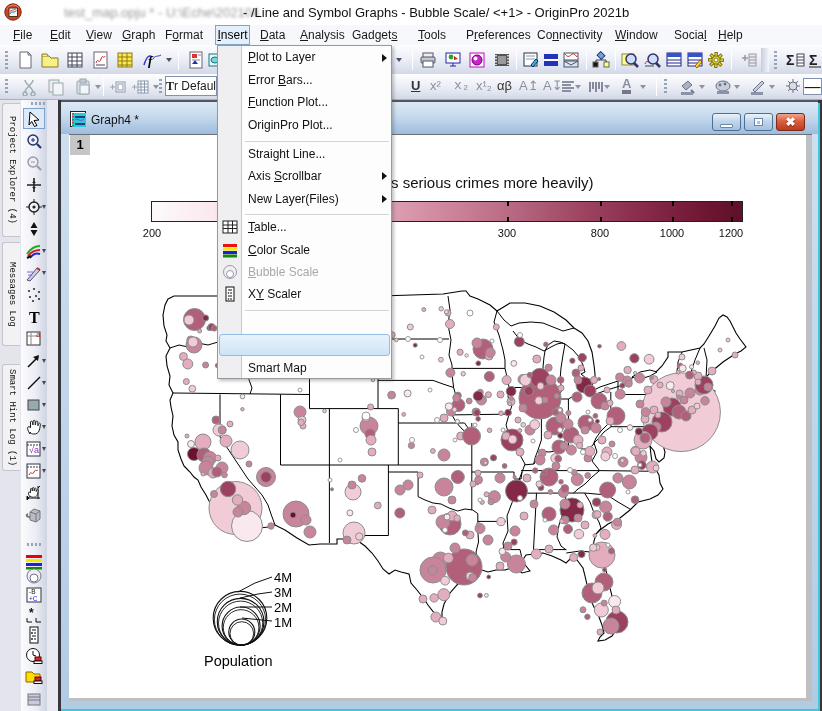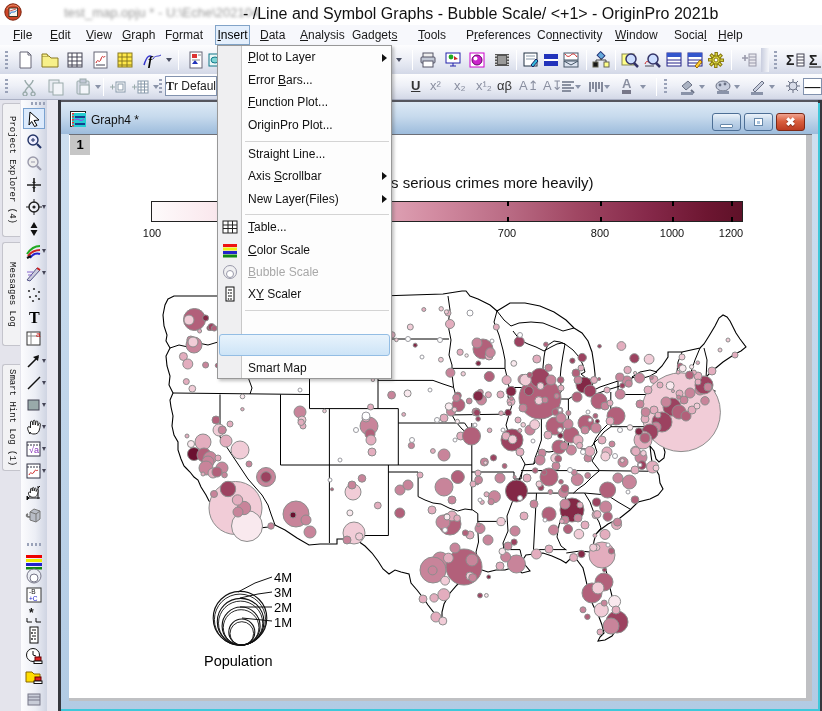--- a/index.html
+++ b/index.html
@@ -1,17 +1,17 @@
 <!DOCTYPE html>
 <html><head><meta charset="utf-8"><style>
 *{margin:0;padding:0;box-sizing:border-box}
 html,body{width:822px;height:711px;overflow:hidden;font-family:"Liberation Sans",sans-serif;background:#fff;position:relative}
 .abs{position:absolute}
 #titlebar{left:0;top:0;width:822px;height:25px;background:#fff;}
-#titletext{left:243px;top:5px;font-size:16px;color:#111}
+#titletext{left:243px;top:5px;font-size:13px;color:#111}
 #blurtext{left:64px;top:5px;font-size:13px;color:#9a9a9a;filter:blur(1.6px)}
 #menubar{left:0;top:25px;width:822px;height:20px;background:#f7f8fc}
 .mi{position:absolute;top:1px;font-size:12px;color:#1a1a1a;height:18px;line-height:18px}
 #insbtn{left:215px;top:0px;width:35px;height:20px;background:#e4effc;border:1px solid #82a4c8;text-align:center;line-height:18px;font-size:12px}
 .tbar{left:0;width:822px;background:linear-gradient(180deg,#fdfdfe,#eef0f7 45%,#e0e4ef 75%,#d3d8e7);}
 #tb1{top:45px;height:29px}
 #tb2{top:74px;height:26px;border-bottom:1px solid #aab0c4}
 .grip{position:absolute;width:3px;background:repeating-linear-gradient(180deg,#9aa2b8 0 2px,transparent 2px 4px)}
 .sep{position:absolute;width:1px;background:#b4bacc;border-right:1px solid #fff}
 .ic{position:absolute;width:18px;height:18px}
@@ -240,21 +240,21 @@
     <svg width="18" height="18" viewBox="0 0 18 18" style="position:absolute;left:131px;top:4px">
       <path d="M1 9h5M3.5 6.5v5" stroke="#9aa"></path>
       <rect x="7" y="3" width="10" height="12" fill="#fff" stroke="#89a"></rect>
       <path d="M7 6h10M7 9h10M7 12h10M10 3v12M13.5 3v12" stroke="#89a"></path>
     </svg>
     <div class="dropa" style="left:153px;top:11px;border-top-color:#8a93a8"></div>
     <div class="grip" style="left:159px;top:5px;height:16px"></div>
     <div id="fontbox" class="abs"><b style="font-family:Liberation Serif">T</b>r Default: A</div>
     <div class="gtx" style="left:411px;top:4px;text-decoration:underline;font-weight:bold;color:#333">U</div>
     <div class="gtx" style="left:430px;top:4px;">x²</div>
-    <div class="gtx" style="left:454px;top:4px;">x₂</div>
+    <div class="gtx" style="left:454px;top:4px;font-family:Liberation Mono, monospace;">x₂</div>
     <div class="gtx" style="left:476px;top:4px;">x¹₂</div>
     <div class="gtx" style="left:497px;top:4px;color:#333">αβ</div>
     <div class="gtx" style="left:519px;top:4px;">A↥</div>
     <div class="gtx" style="left:543px;top:4px;">A↧</div>
     <svg width="18" height="18" viewBox="0 0 18 18" style="position:absolute;left:560px;top:4px">
       <path d="M2 4h12M2 7h9M2 10h12M2 13h9" stroke="#6a7184" stroke-width="1.6"></path>
     </svg>
     <div class="dropa" style="left:575px;top:11px;border-top-color:#8a93a8"></div>
     <svg width="18" height="18" viewBox="0 0 18 18" style="position:absolute;left:588px;top:4px">
       <path d="M2 4v10M5 4v7M8 4v10M11 4v7M14 4v10" stroke="#6a7184" stroke-width="1.6"></path>
@@ -462,22 +462,22 @@
 <div id="gtitle" class="abs">s serious crimes more heavily)</div>
 <div id="cbar" class="abs"></div>
 <div class="ctick abs" style="left:507px;top:201px"></div>
 <div class="ctick abs" style="left:507px;top:217px"></div>
 <div class="ctick abs" style="left:600px;top:201px"></div>
 <div class="ctick abs" style="left:600px;top:217px"></div>
 <div class="ctick abs" style="left:672px;top:201px"></div>
 <div class="ctick abs" style="left:672px;top:217px"></div>
 <div class="ctick abs" style="left:731px;top:201px"></div>
 <div class="ctick abs" style="left:731px;top:217px"></div>
-<div class="clab abs" style="left:152px">100</div>
-<div class="clab abs" style="left:507px">700</div>
+<div class="clab abs" style="left:152px">200</div>
+<div class="clab abs" style="left:507px">300</div>
 <div class="clab abs" style="left:600px">800</div>
 <div class="clab abs" style="left:672px">1000</div>
 <div class="clab abs" style="left:731px">1200</div>
 <svg class="abs" style="left:69px;top:135px" width="737" height="563" viewBox="69 135 737 563">
     <path d="M168 299 L174 296 L380 296 L443 294 L462 291 L466 291 L470 296 L478 299 L490 305 L497 311 L510 303 L525 303 L540 306 L554 312 L566 320 L574 328 L582 333 L588 341 L592 352 L594 365 L595 374 L595 380 L589 390 L592 393 L605 388 L618 383 L629 381 L633 377 L645 373 L656 372 L662 366 L668 357 L668 352 L682 352 L700 348 L704 344 L709 336 L715 326 L719 318 L723 315 L727 317 L730 321 L733 327 L736 333 L740 339 L746 347 L741 351 L735 354 L729 358 L723 362 L717 367 L712 371 L708 375 L705 379 L703 381 L707 386 L712 390 L715 391 L712 396 L706 396 L699 399 L691 401 L684 404 L678 407 L675 410 L680 410 L690 407 L699 404 L701 407 L690 412 L680 414 L675 413 L671 419 L668 427 L666 434 L666 438 L662 437 L660 441 L663 445 L665 452 L664 458 L659 462 L656 459 L654 451 L650 446 L651 455 L652 462 L655 468 L659 475 L660 483 L663 489 L658 495 L650 499 L638 502 L630 510 L620 518 L608 524 L600 530 L596 534 L594 541 L593 548 L600 554 L605 565 L607 575 L610 588 L613 600 L616 610 L618 618 L619 624 L616 630 L612 636 L605 640 L598 641 L600 637 L604 633 L602 625 L599 617 L593 605 L590 597 L588 589 L585 576 L583 568 L577 560 L570 559 L566 563 L561 560 L552 556 L543 553 L534 554 L526 555 L522 561 L526 566 L530 571 L522 573 L514 567 L505 570 L496 570 L488 572 L479 569 L472 574 L465 577 L457 585 L450 593 L444 604 L442 612 L442 620 L435 614 L428 605 L424 599 L417 590 L411 583 L409 574 L401 572 L395 570 L389 574 L383 569 L378 561 L372 553 L365 546 L358 541 L354 538 L345 539 L337 539 L337 544 L320 544 L309 545 L297 538 L285 530 L275 525 L268 527 L260 528 L250 529 L240 530 L238 524 L241 519 L235 515 L228 512 L222 510 L214 505 L209 501 L206 495 L201 487 L198 480 L194 477 L190 472 L186 468 L184 466 L181 459 L178 450 L178 442 L174 435 L172 426 L173 416 L171 407 L170 400 L173 393 L169 385 L170 376 L167 366 L166 356 L170 348 L166 341 L167 335 L164 326 L163 315 L165 305 Z" fill="#fff" stroke="#000" stroke-width="1.1"></path>
     <path d="M545 351 L548 345 L554 341 L560 342 L565 344 L563 355 L561 368 L560 380 L562 390 L558 397 L550 399 L545 392 L543 380 L543 367 L544 357 Z" fill="#fff" stroke="#000" stroke-width="1"></path>
     <path d="M592 391 L600 387 L612 383 L624 379 L629 381 L620 386 L607 390 L596 394 Z" fill="#fff" stroke="#000" stroke-width="1"></path>
     <path d="M632 377 L640 372 L650 370 L657 372 L650 376 L640 379 Z" fill="#fff" stroke="#000" stroke-width="1"></path>
     <path d="M497 311 L504 320 L511 326 L519 323 L531 322 L543 323 L553 327 L563 331 L574 328" fill="none" stroke="#000" stroke-width="1"></path>
     <path d="M513 331 L520 340 L528 344 L536 347 L544 351" fill="none" stroke="#000" stroke-width="1"></path>

